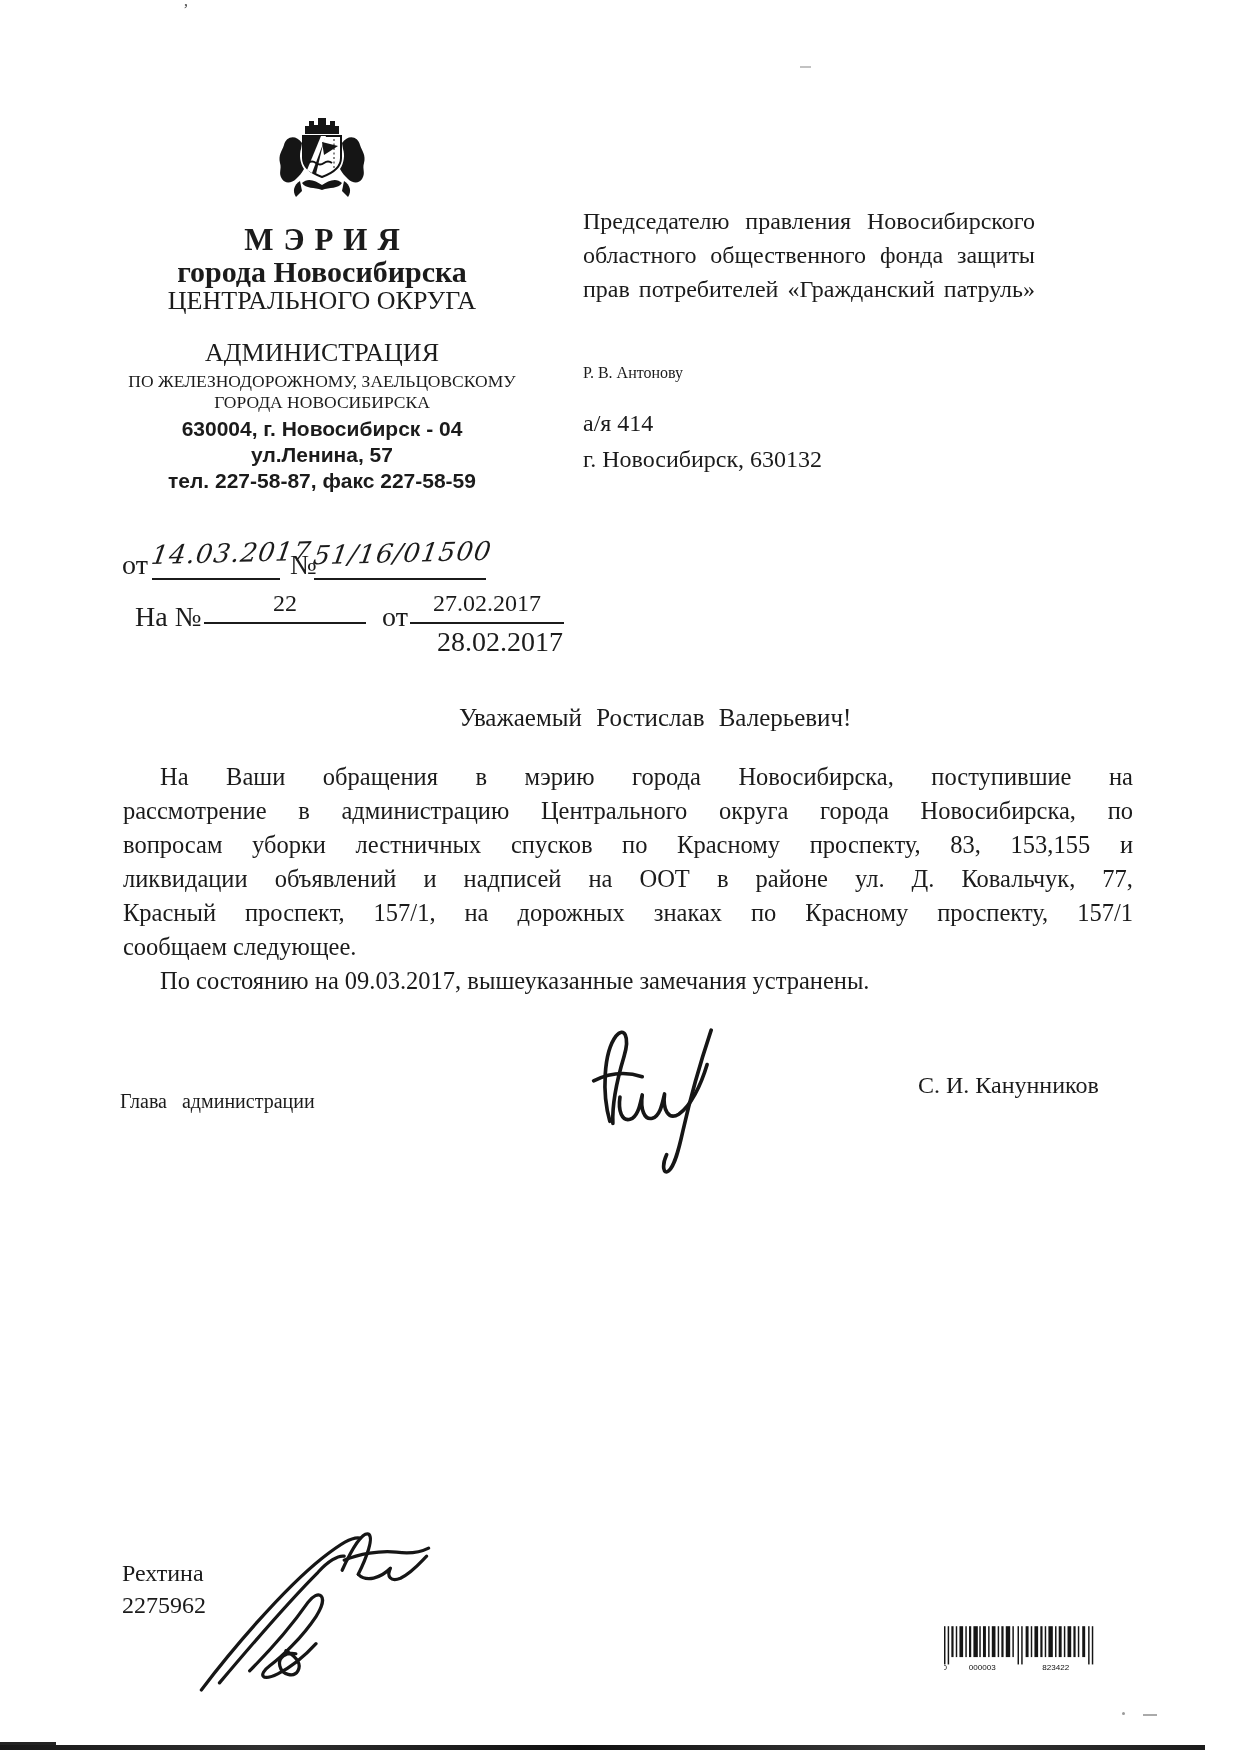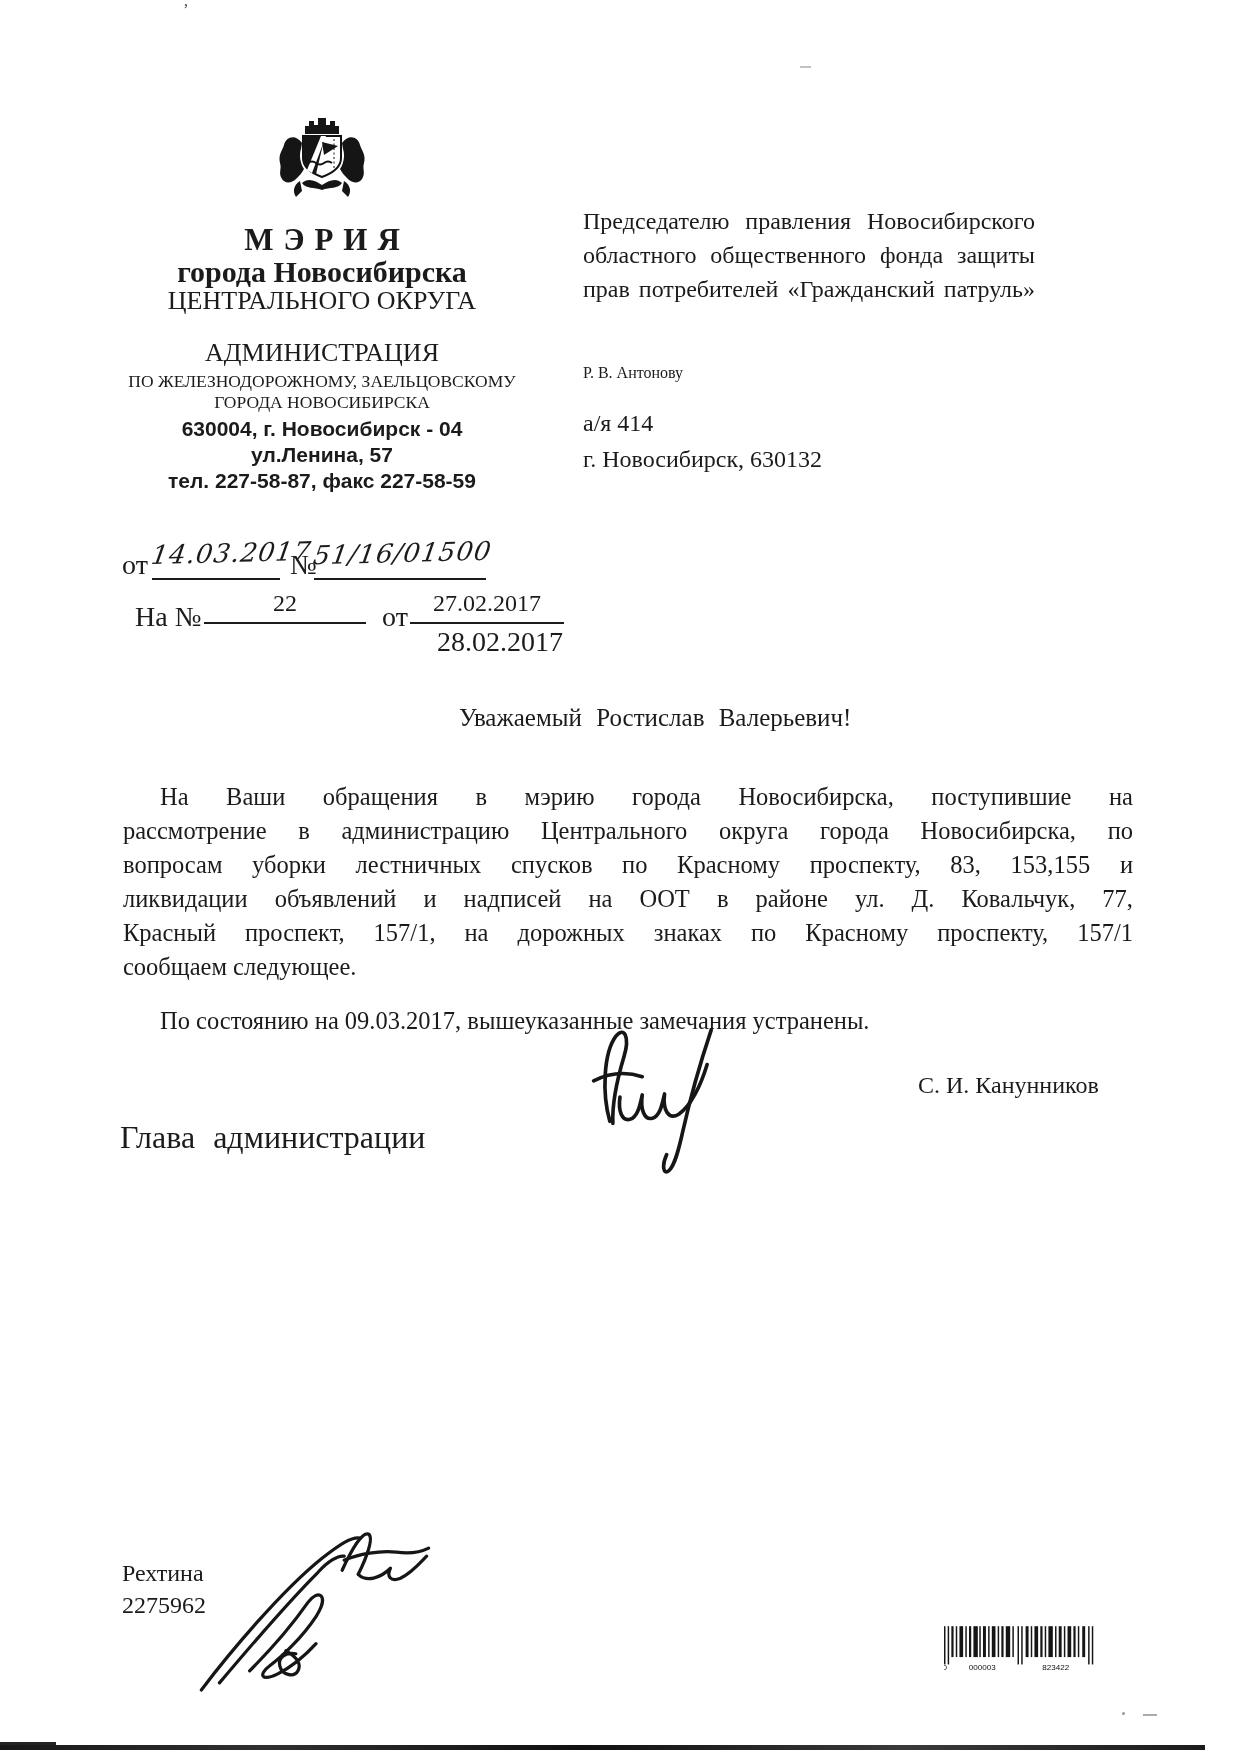--- a/index.html
+++ b/index.html
@@ -30,24 +30,24 @@
   .blank{position:absolute;border-bottom:2.5px solid #1b1b1b;text-align:center;}
   .hand{
     font-family:"DejaVu Serif",serif;font-style:italic;font-size:26px;
     display:inline-block;transform:skewX(-10deg) rotate(-1.5deg);
     white-space:nowrap;letter-spacing:1px;
   }
   .typed-on-line{font-size:24px;display:inline-block;padding-top:4px;}
   
   .salutation{position:absolute;left:420px;top:704px;font-size:25px;word-spacing:8px;margin-left:39px;}
   .body-block{position:absolute;left:123px;top:760px;width:1010px;font-size:24.5px;line-height:34px;}
-  .body-block .indent{text-indent:37px;margin-top:20px;}
+  .body-block .indent{text-indent:37px;}
   .para2{margin-top:0;}
   
-  .sig-title{position:absolute;left:120px;top:1119px;font-size:32px;word-spacing:10px;}
+  .sig-title{position:absolute;left:120px;top:1090px;font-size:20px;word-spacing:10px;}
   .sig-name{position:absolute;left:918px;top:1072px;font-size:24px;}
   .sig-scribble{position:absolute;left:578px;top:1022px;width:165px;height:152px;}
   
   .exec-name{position:absolute;left:122px;top:1560px;font-size:24px;}
   .exec-phone{position:absolute;left:122px;top:1592px;font-size:24px;}
   .exec-scribble{position:absolute;left:192px;top:1524px;width:244px;height:176px;}
   .barcode{position:absolute;left:944px;top:1618px;width:150px;height:62px;}
   .barcode text{font-family:"Liberation Sans","DejaVu Sans",sans-serif;font-size:11px;fill:#111;}
   
   .scanline{position:absolute;left:0;top:1745px;width:1205px;height:5px;

